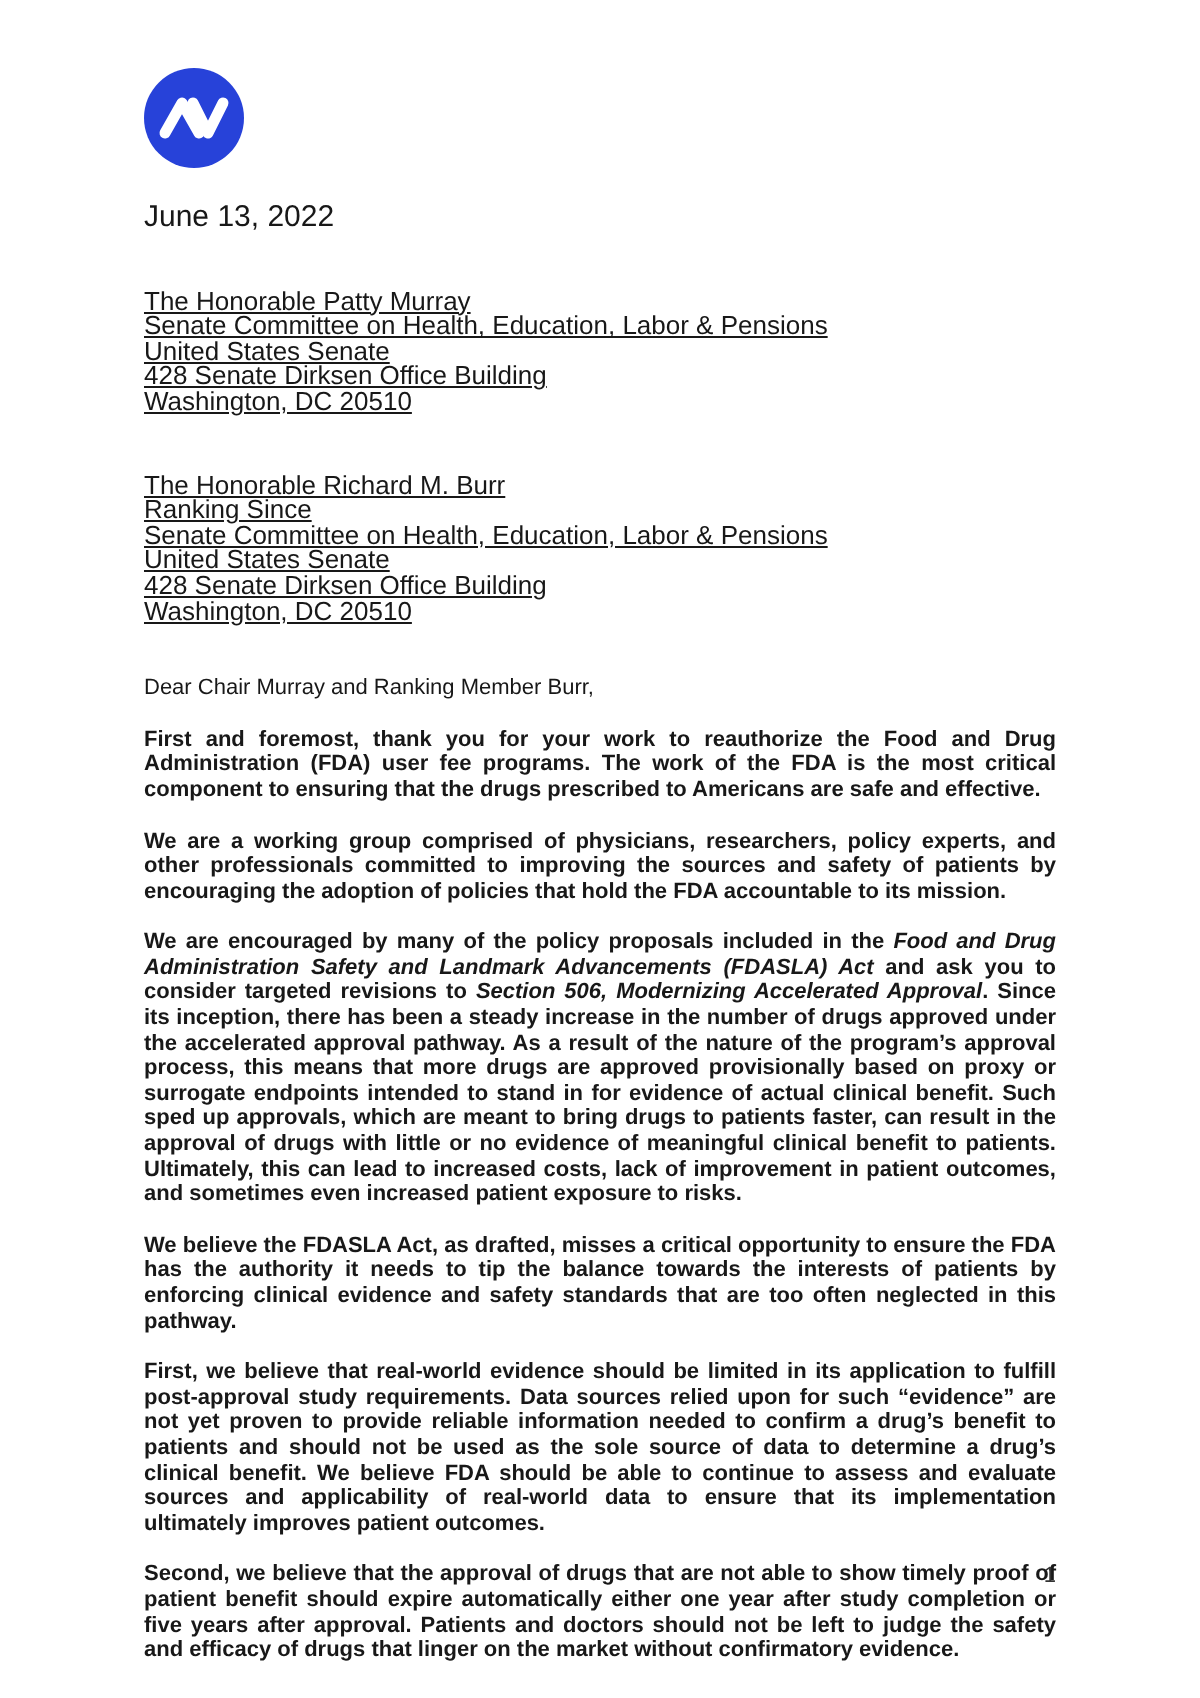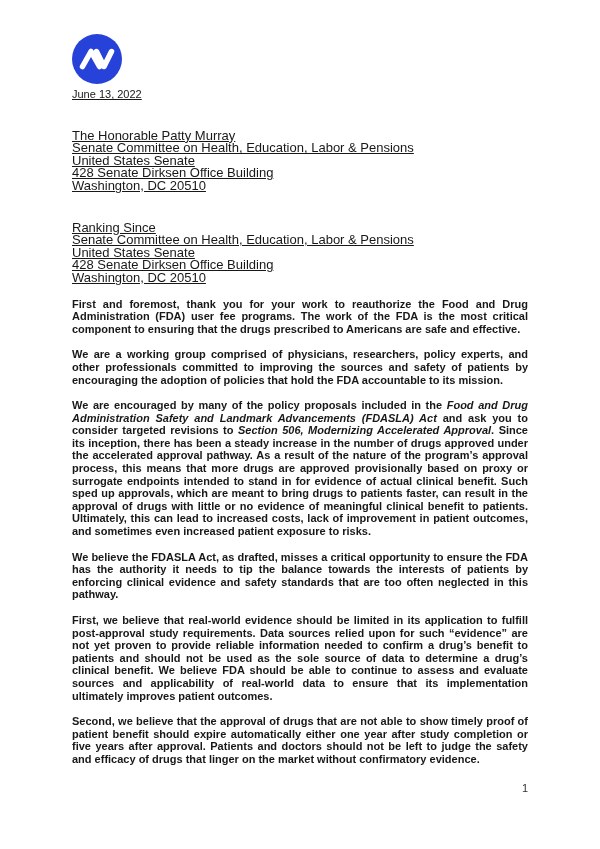--- a/index.html
+++ b/index.html
@@ -21,24 +21,23 @@
     padding: 34px 72px 0 72px;
     background: #ffffff;
     overflow: hidden;
   }
   .logo {
     width: 50px;
     height: 50px;
   }
   .logo svg { display: block; width: 50px; height: 50px; }
   .date {
-    margin-top: 4px;
-    font-size: 11px;
+    margin-top: 19px;
+    font-size: 15px;
     line-height: 12.6px;
-    text-decoration: underline;
   }
   .addr {
     margin-top: 29px;
     font-size: 13px;
     line-height: 12.6px;
     text-decoration: underline;
   }
   .addr div { white-space: nowrap; }
   .salutation {
     margin: 26px 0 0 0;
@@ -79,27 +78,29 @@
 
   <div class="addr">
     <div>The Honorable Patty Murray</div>
     <div>Senate Committee on Health, Education, Labor &amp; Pensions</div>
     <div>United States Senate</div>
     <div>428 Senate Dirksen Office Building</div>
     <div>Washington, DC 20510</div>
   </div>
 
   <div class="addr">
+    <div>The Honorable Richard M. Burr</div>
     <div>Ranking Since</div>
     <div>Senate Committee on Health, Education, Labor &amp; Pensions</div>
     <div>United States Senate</div>
     <div>428 Senate Dirksen Office Building</div>
     <div>Washington, DC 20510</div>
   </div>
 
+  <p class="salutation">Dear Chair Murray and Ranking Member Burr,</p>
 
   <div id="paragraphs">
       <p class="para"><span>First and foremost, thank you for your work to reauthorize the Food and Drug Administration (FDA) user fee programs. The work of the FDA is the most critical component to ensuring that the drugs prescribed to Americans are safe and effective.</span></p>
       <p class="para"><span>We are a working group comprised of physicians, researchers, policy experts, and other professionals committed to improving the sources and safety of patients by encouraging the adoption of policies that hold the FDA accountable to its mission.</span></p>
       <p class="para"><span>We are encouraged by many of the policy proposals included in the </span><em>Food and Drug Administration Safety and Landmark Advancements (FDASLA) Act</em><span> and ask you to consider targeted revisions to </span><em>Section 506, Modernizing Accelerated Approval</em><span>. Since its inception, there has been a steady increase in the number of drugs approved under the accelerated approval pathway. As a result of the nature of the program’s approval process, this means that more drugs are approved provisionally based on proxy or surrogate endpoints intended to stand in for evidence of actual clinical benefit. Such sped up approvals, which are meant to bring drugs to patients faster, can result in the approval of drugs with little or no evidence of meaningful clinical benefit to patients. Ultimately, this can lead to increased costs, lack of improvement in patient outcomes, and sometimes even increased patient exposure to risks.</span></p>
       <p class="para"><span>We believe the FDASLA Act, as drafted, misses a critical opportunity to ensure the FDA has the authority it needs to tip the balance towards the interests of patients by enforcing clinical evidence and safety standards that are too often neglected in this pathway.</span></p>
       <p class="para"><span>First, we believe that real-world evidence should be limited in its application to fulfill post-approval study requirements. Data sources relied upon for such “evidence” are not yet proven to provide reliable information needed to confirm a drug’s benefit to patients and should not be used as the sole source of data to determine a drug’s clinical benefit. We believe FDA should be able to continue to assess and evaluate sources and applicability of real-world data to ensure that its implementation ultimately improves patient outcomes.</span></p>
       <p class="para"><span>Second, we believe that the approval of drugs that are not able to show timely proof of patient benefit should expire automatically either one year after study completion or five years after approval. Patients and doctors should not be left to judge the safety and efficacy of drugs that linger on the market without confirmatory evidence.</span></p>
     </div>
 

